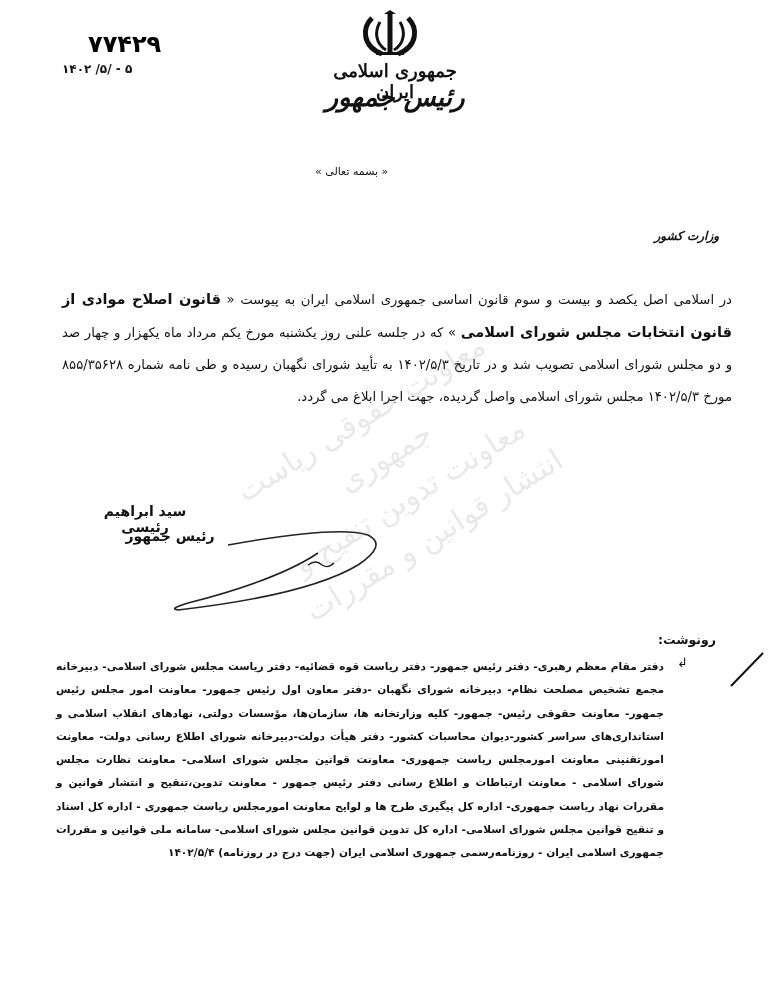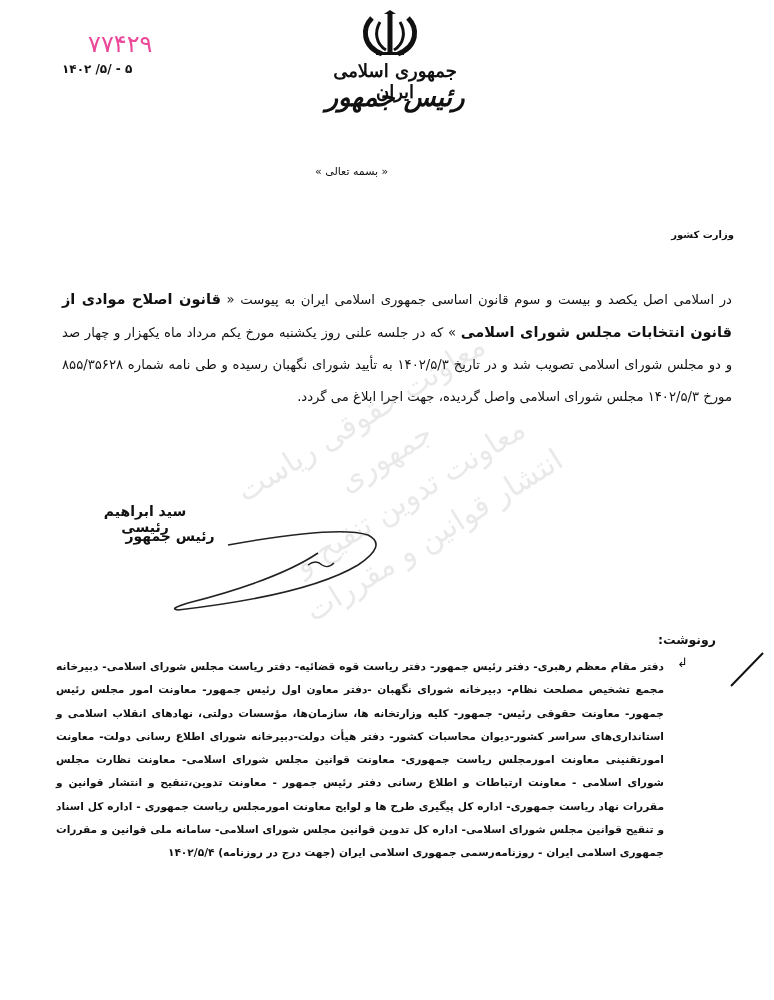--- a/index.html
+++ b/index.html
@@ -5,30 +5,30 @@
   html, body { margin: 0; padding: 0; background: #ffffff; }
   body {
     width: 774px; height: 1000px; position: relative; overflow: hidden;
     font-family: "DejaVu Sans", sans-serif; color: #111;
   }
   .page { position: absolute; inset: 0; background: #fff; }
   .abs { position: absolute; }
 
   
   .letter-no { left: 88px; top: 30px; direction: ltr; text-align: left;
-    font-family: "DejaVu Sans", sans-serif; font-weight: normal; font-size: 24px; letter-spacing: 3px; color:#ec4899; }
+    font-family: "DejaVu Sans", sans-serif; font-weight: bold; font-size: 24px; letter-spacing: 3px; color:#000000; }
   .letter-date { left: 62px; top: 62px; direction: ltr; font-size: 12px; font-weight: bold; letter-spacing: 1px; color:#111;text-align:center; }
 
   
   .emblem { left: 360px; top: 10px; width: 60px; height: 48px; }
   .republic { left: 330px; top: 60px; width: 130px; text-align: center; font-family: "DejaVu Serif", serif; font-size: 18px; font-weight: bold; }
   .president-title { left: 320px; top: 82px; width: 150px; text-align: center; font-family: "DejaVu Serif", serif; font-size: 26px; font-weight: bold; font-style: italic; }
   .bismillah { left: 315px; top: 165px; width: 130px; text-align: left; font-size: 11px; }
 
-  .recipient { right: 40px; top: 229px; font-size: 10px; font-weight: bold; }
+  .recipient { right: 55px; top: 229px; font-size: 12px; font-weight: bold; font-style: italic; }
 
   .body-text { right: 42px; left: 62px; top: 283px; font-size: 13.2px; line-height: 32px; text-align: justify; text-align-last: right; }
   .body-text b { font-weight: bold; font-size: 14.5px; }
 
   .sig-name { right: 569px; top: 503px; width: 120px; text-align: center; font-size: 14px; font-weight: bold; }
   .sig-role { right: 544px; top: 528px; width: 120px; text-align: center; font-size: 14px; font-weight: bold; }
   .signature { left: 158px; top: 505px; width: 300px; height: 110px; }
 
   .watermark { left: 250px; top: 380px; width: 330px; height: 250px; opacity: 0.12; transform: rotate(-32deg);
     font-family: "DejaVu Serif", serif; font-size: 30px; color: #555; text-align: center; line-height: 46px; pointer-events: none; }

